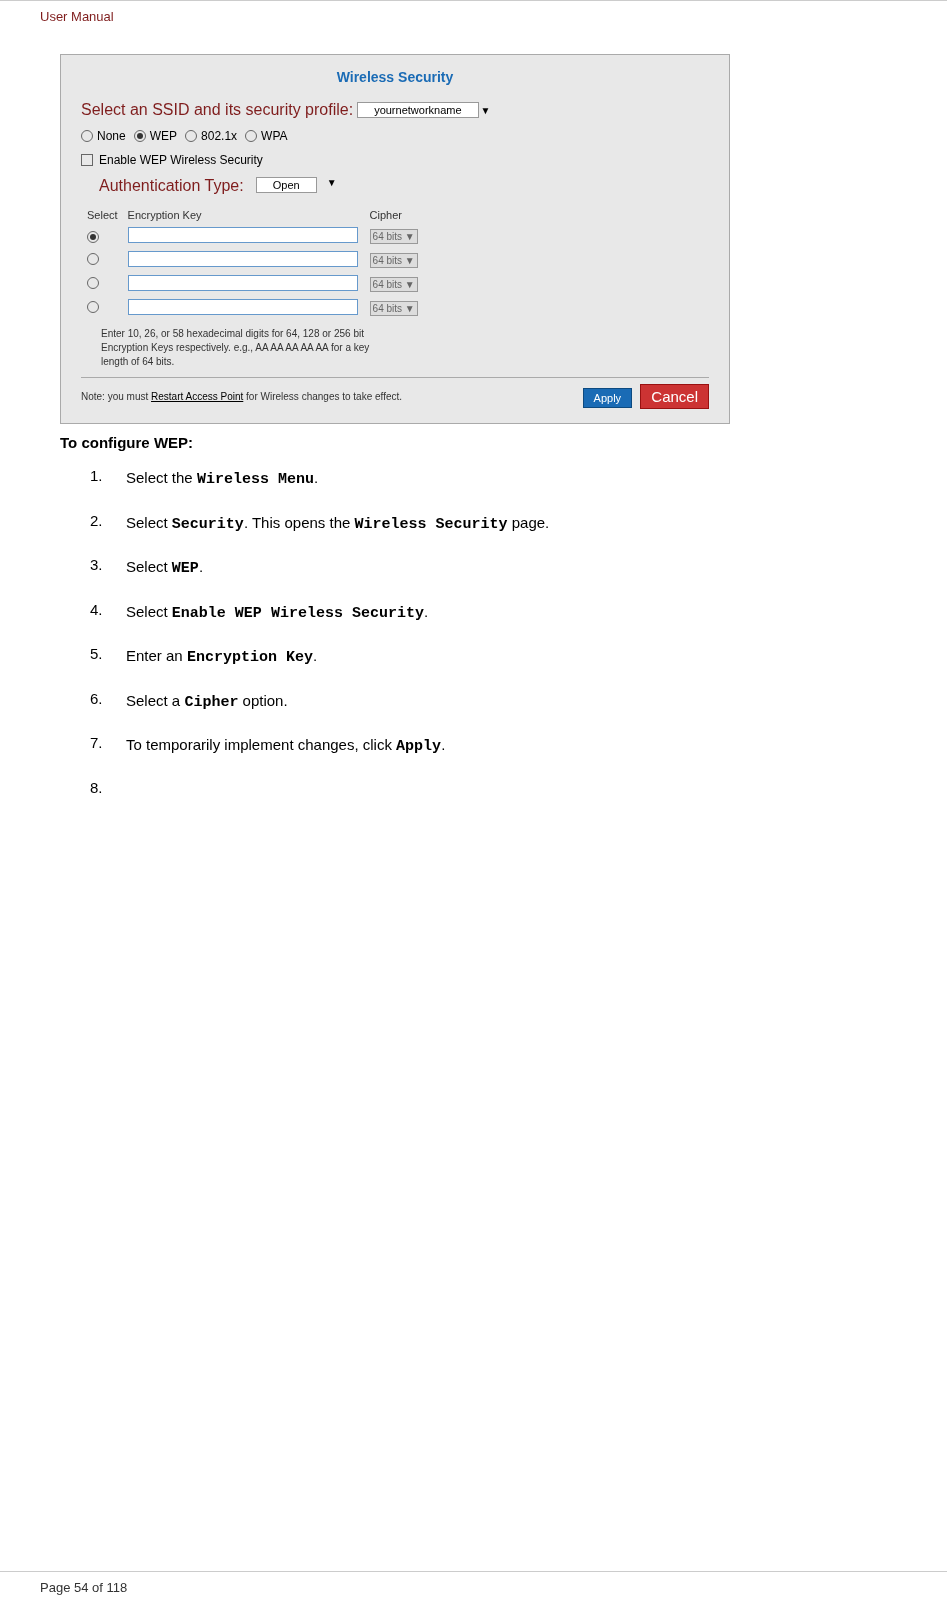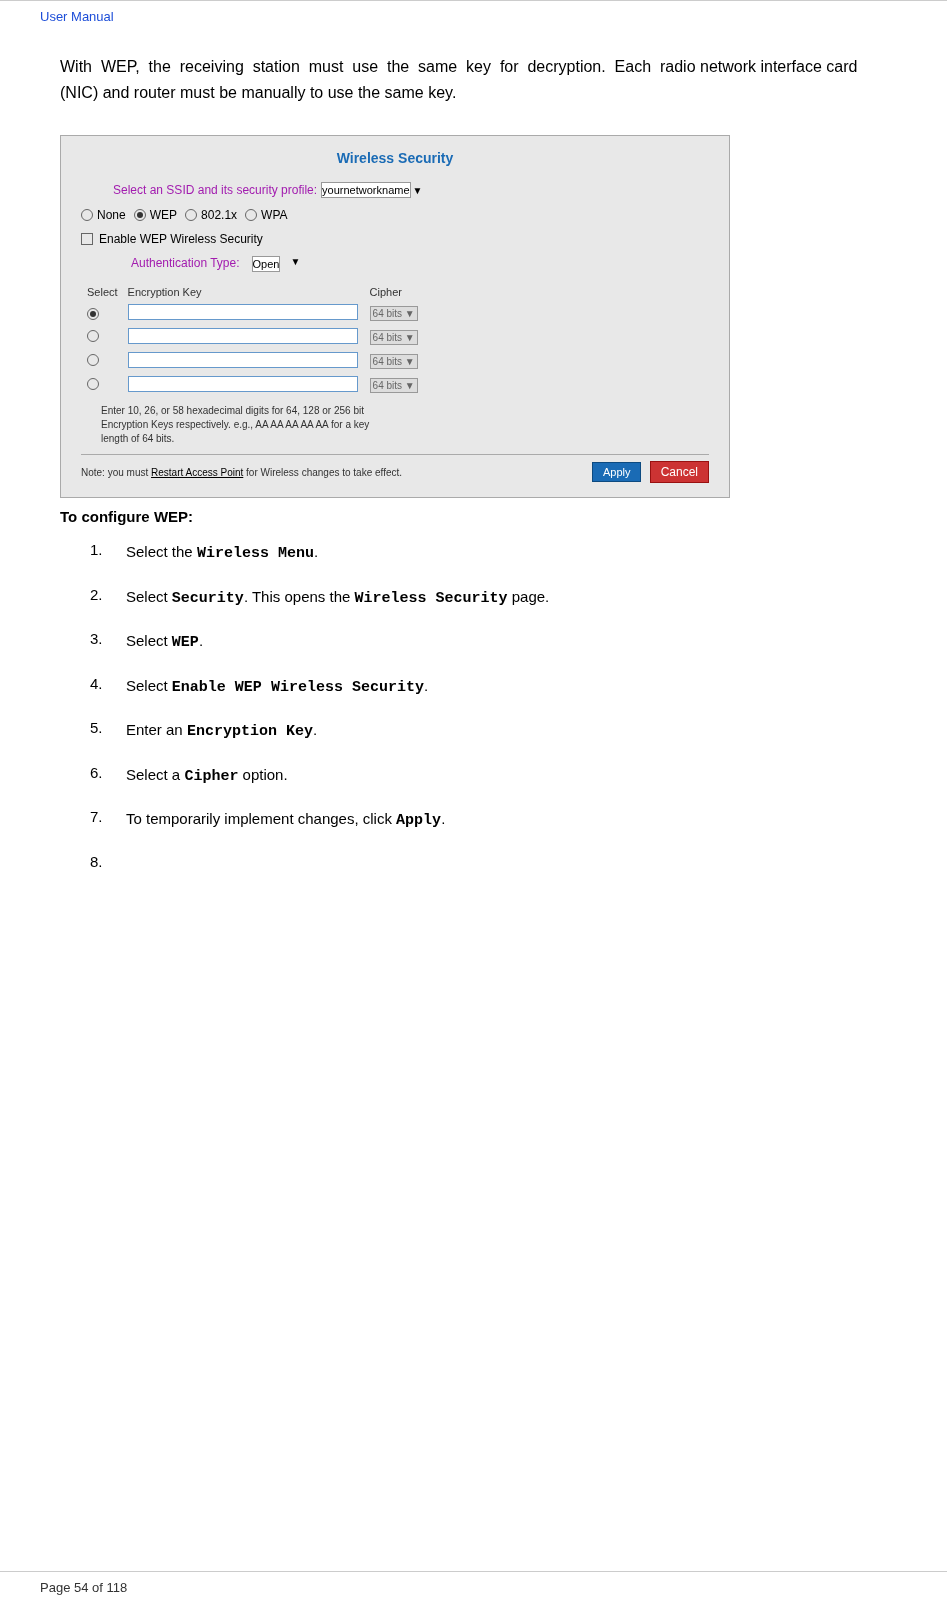--- a/index.html
+++ b/index.html
@@ -11,21 +11,21 @@
       width: 947px;
       min-height: 1601px;
       position: relative;
     }
     .top-border {
       border-top: 1px solid #ccc;
       padding: 6px 40px 0 40px;
     }
     .header-label {
       font-size: 13px;
-      color: #1d4ed8;
+      color: #7f1d1d;
     }
     .content {
       padding: 30px 60px 60px 60px;
     }
     .intro-text {
       font-size: 16px;
       line-height: 1.6;
       margin-bottom: 30px;
     }
     
@@ -47,29 +47,28 @@
       font-weight: bold;
       margin-bottom: 16px;
     }
     .ws-row {
       display: flex;
       align-items: center;
       margin-bottom: 10px;
       font-size: 12px;
     }
     .ws-label {
-      font-size: 12px;
-      color: #a21caf;
-      margin-left: 32px;
+      font-size: 16px;
+      color: #7f1d1d;
     }
     .ws-select {
       font-size: 11px;
       border: 1px solid #999;
       background: #fff;
-      padding: 1px 0;
+      padding: 1px 16px;
       margin-left: 4px;
     }
     .radio-group {
       display: flex;
       gap: 8px;
       align-items: center;
       margin-bottom: 10px;
       font-size: 12px;
     }
     .radio-item {
@@ -171,21 +170,21 @@
       color: #fff;
       border: 1px solid #0d4a80;
       font-size: 11px;
       padding: 3px 10px;
       cursor: pointer;
     }
     .btn-cancel {
       background: #cc3333;
       color: #fff;
       border: 1px solid #991111;
-      font-size: 12px;
+      font-size: 15px;
       padding: 3px 10px;
       cursor: pointer;
       margin-left: 4px;
     }
     .caption {
       font-size: 13px;
       font-weight: bold;
       margin-bottom: 20px;
     }
     .section-heading {
@@ -230,24 +229,20 @@
   </style>
 </head>
 <body>
 
 <div class="top-border">
   <span class="header-label">User Manual</span>
 </div>
 
 <div class="content">
 
-  <p class="intro-text">
-    With&nbsp; WEP,&nbsp; the&nbsp; receiving&nbsp; station&nbsp; must&nbsp; use&nbsp; the&nbsp; same&nbsp; key&nbsp; for&nbsp; decryption.&nbsp; Each&nbsp; radio
-    network interface card (NIC) and router must be manually to use the same key.
-  </p>
 
   <div class="screenshot-box">
     <div class="ws-panel">
       <div class="ws-title">Wireless Security</div>
 
       <div class="ws-row">
         <span class="ws-label">Select an SSID and its security profile:</span>
         <span class="ws-select">yournetworkname</span>
         <span style="font-size:10px; margin-left:2px;">▼</span>
       </div>

